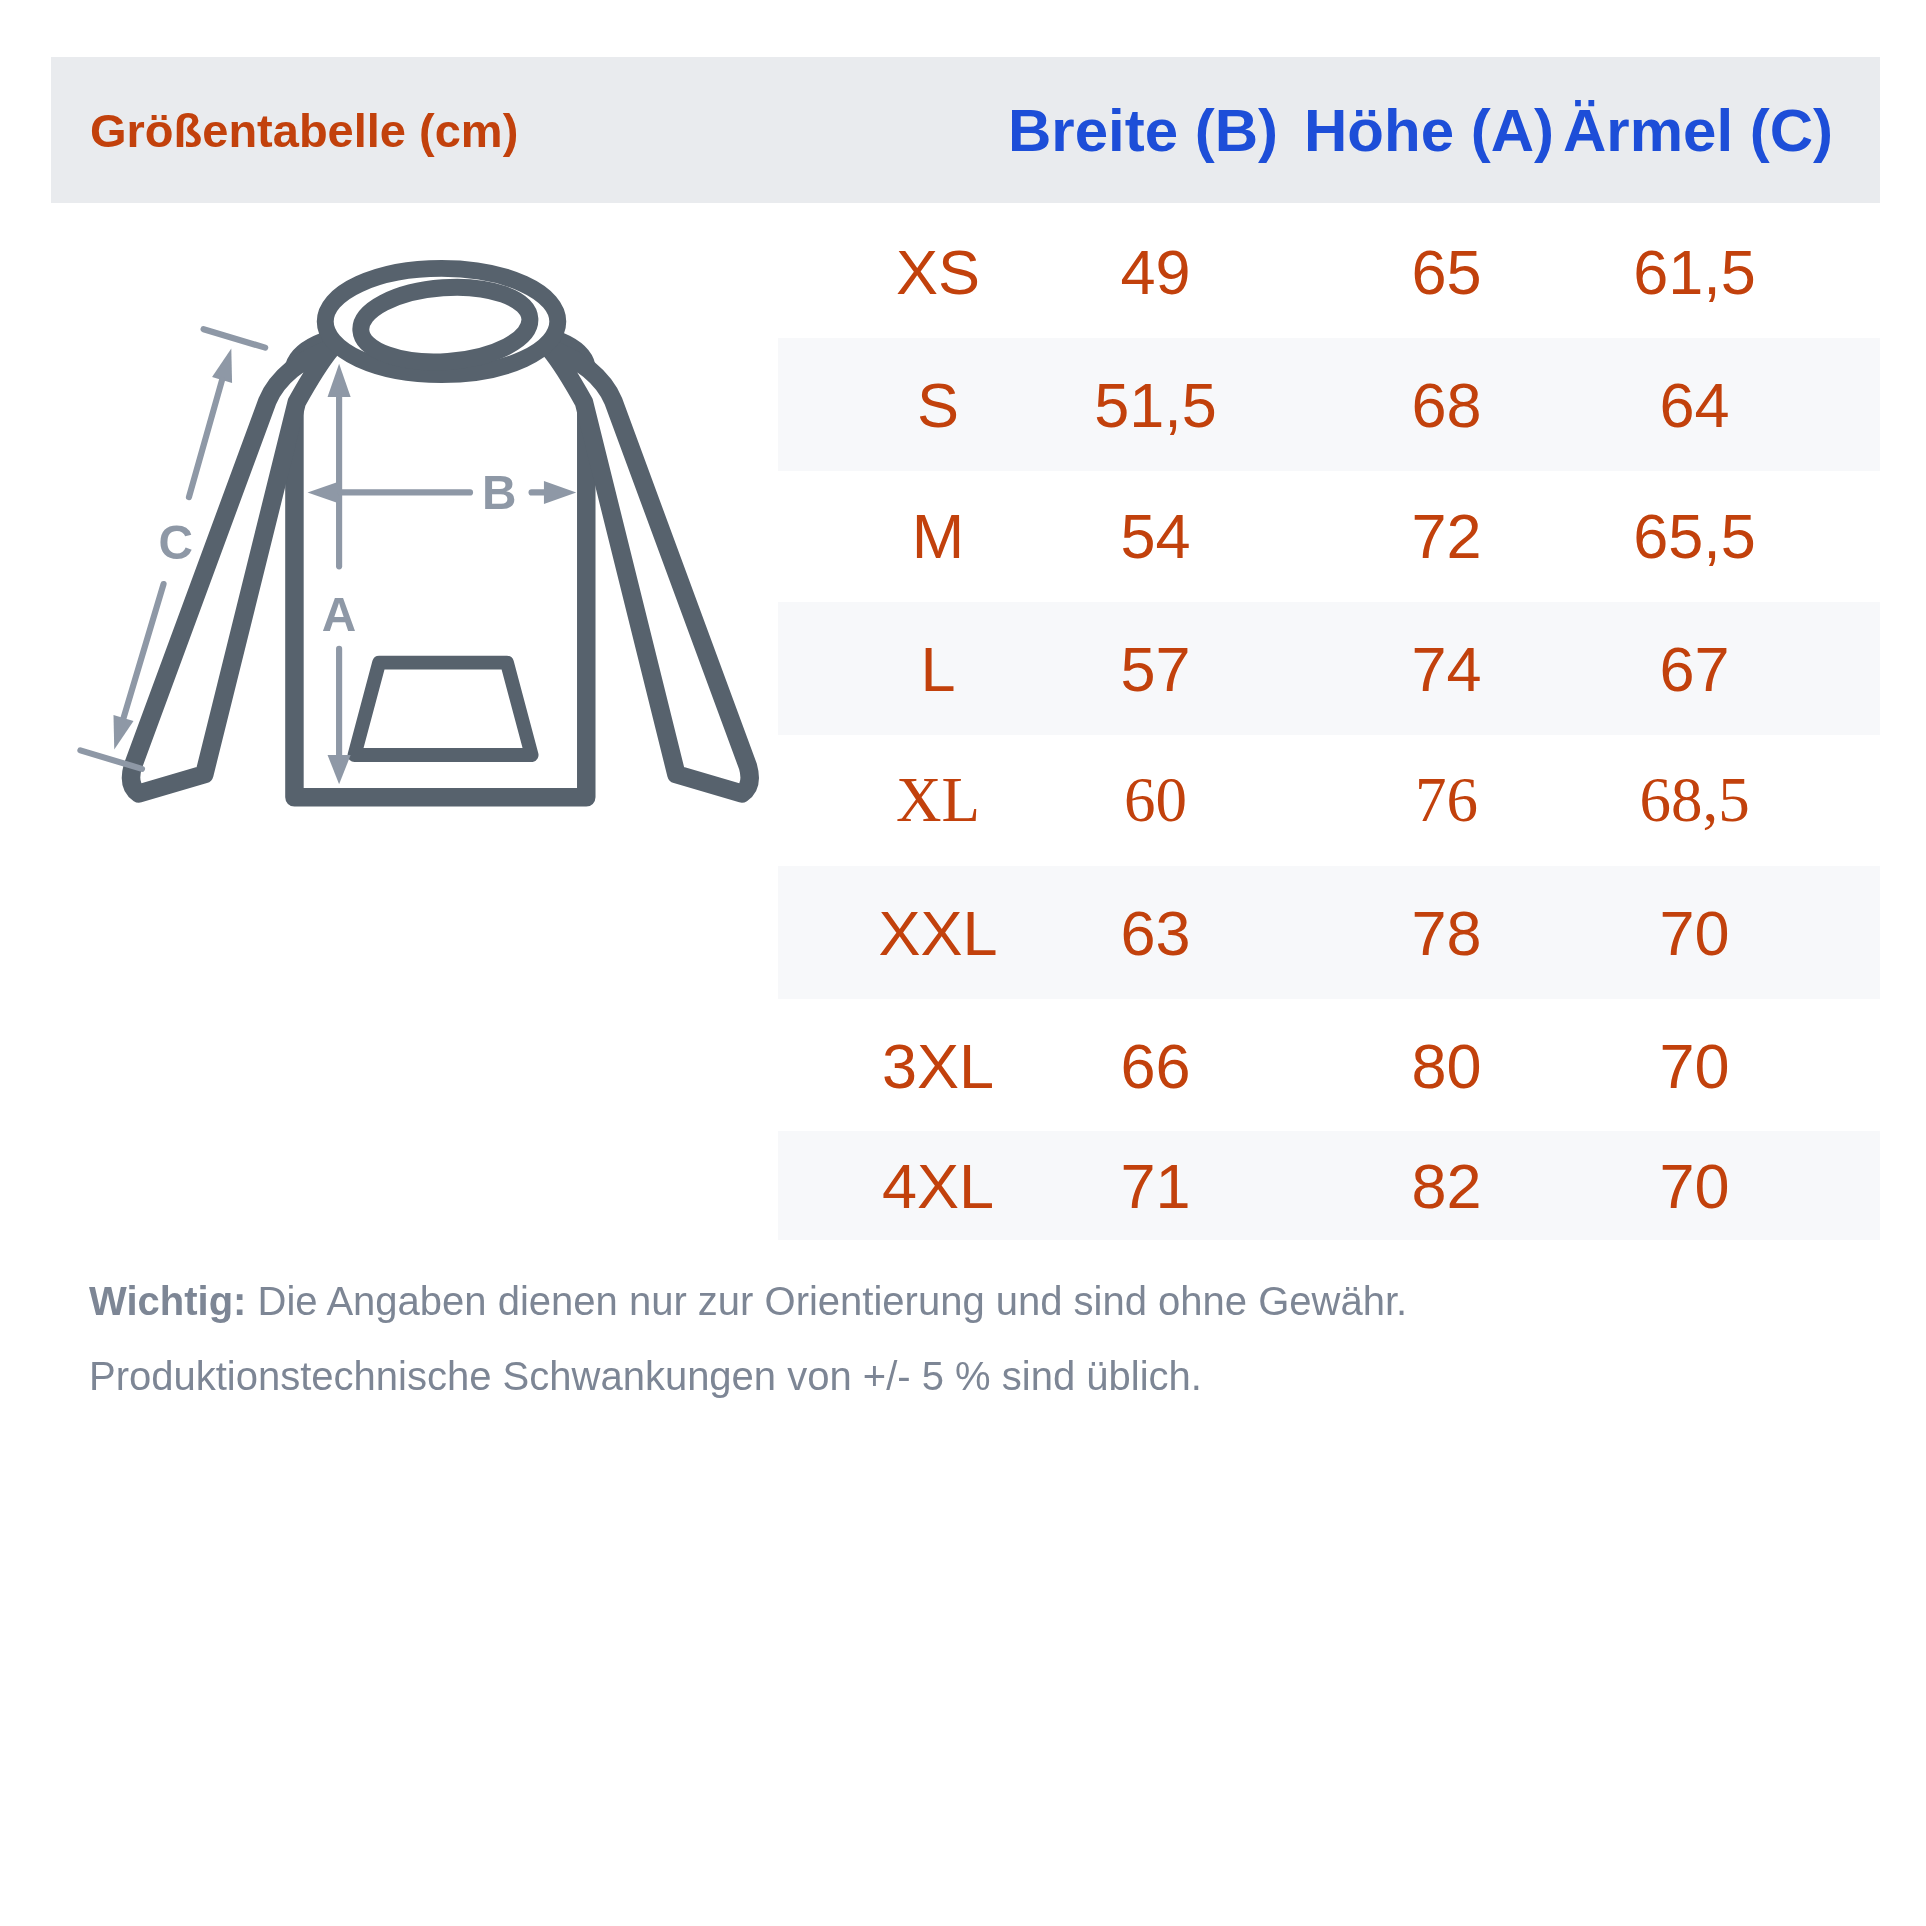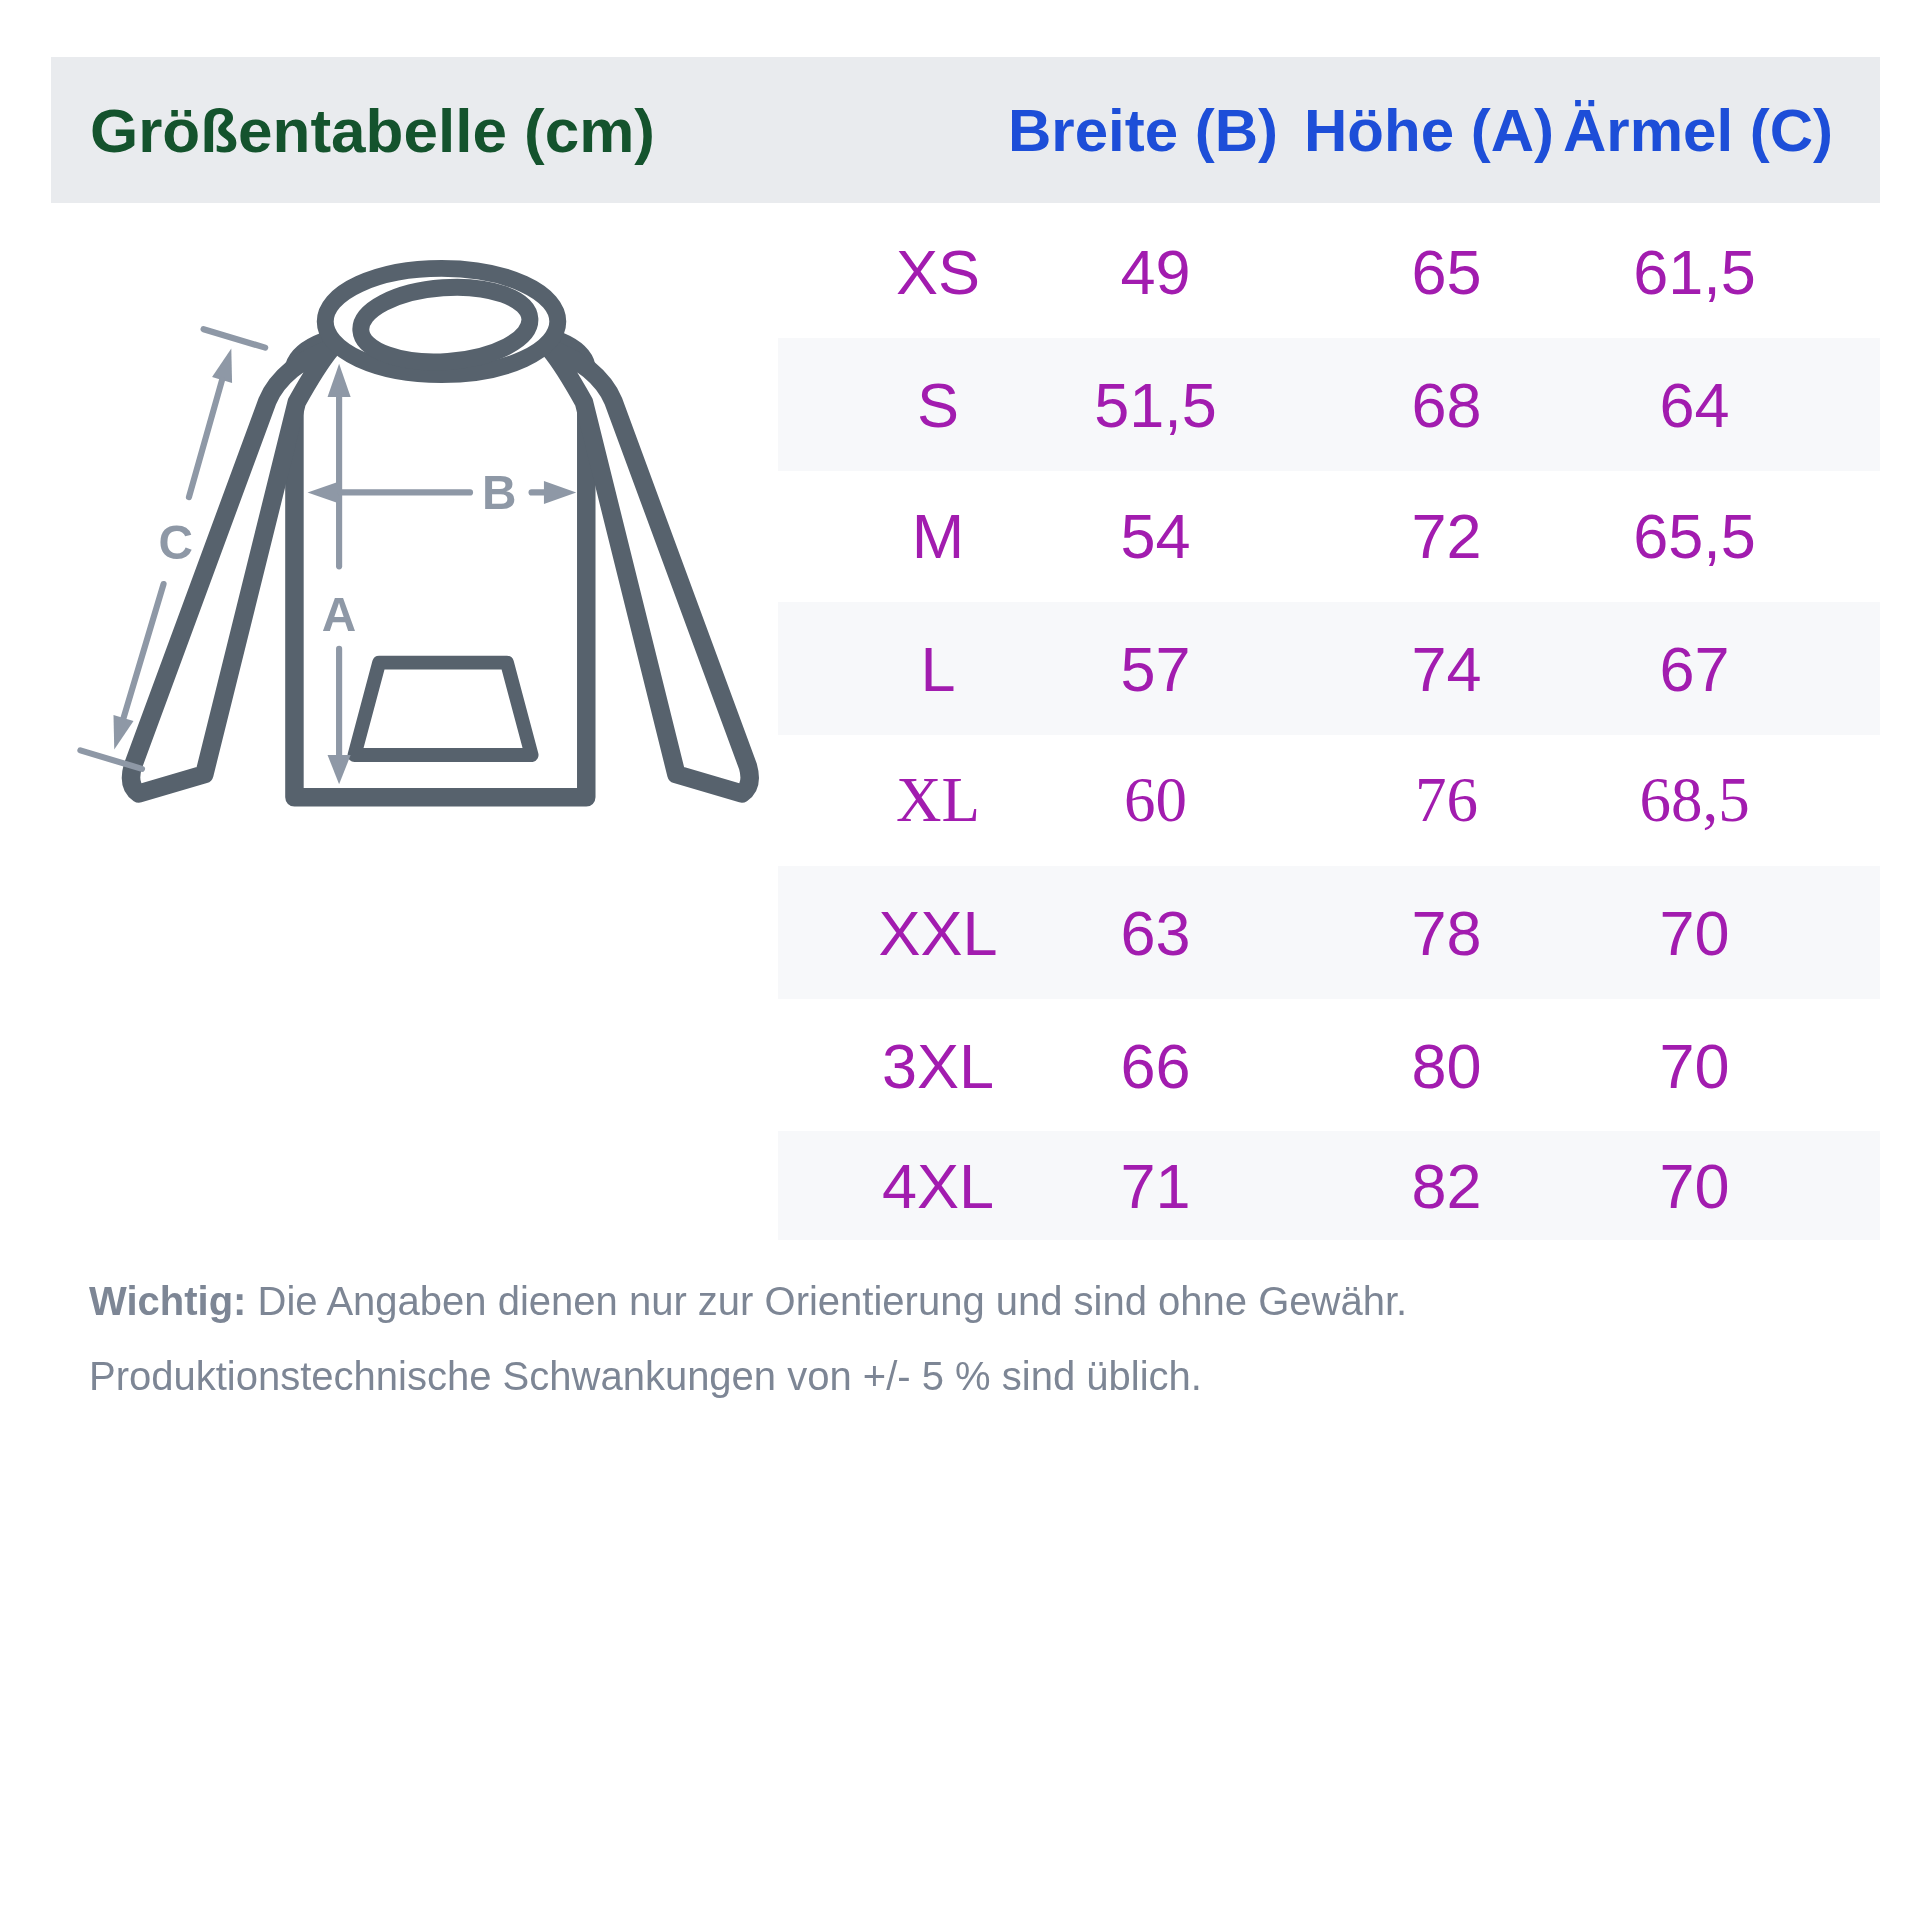--- a/index.html
+++ b/index.html
@@ -4,33 +4,33 @@
 <style>
   html,body{margin:0;padding:0;background:#ffffff;}
   .page{
     position:relative;width:1926px;height:1926px;background:#ffffff;
     font-family:"Liberation Sans",sans-serif;overflow:hidden;
   }
   
   .header-bar{position:absolute;left:51px;top:57px;width:1829px;height:146px;background:#e9ebee;}
   .title{
     position:absolute;left:39px;top:50%;transform:translateY(-50%);
-    font-size:62px;font-weight:bold;color:#14532d;white-space:nowrap;
+    font-size:47px;font-weight:bold;color:#c2410c;white-space:nowrap;
   }
   .hcol{
     position:absolute;top:50%;transform:translate(-50%,-50%);
     font-size:60px;font-weight:bold;color:#1d4ed8;white-space:nowrap;
   }
   
   .size-table{position:absolute;left:778px;top:205px;width:1102px;height:1036px;}
   .trow{position:absolute;left:0;width:100%;}
   .trow.stripe{background:#f7f8fa;}
   .tcell{
     position:absolute;width:277px;top:50%;transform:translateY(-50%);
-    text-align:center;font-size:63px;color:#a21caf;white-space:nowrap;
+    text-align:center;font-size:63px;color:#c2410c;white-space:nowrap;
   }
   
   .footer{
     position:absolute;left:89px;top:1264px;width:1757px;
     font-size:40px;line-height:75px;color:#7d8695;
   }
   .footer b{font-weight:bold;}
   
   .diagram{position:absolute;left:46px;top:216px;width:771px;height:616px;}
   .outline{fill:#ffffff;stroke:#57626d;stroke-width:24;stroke-linejoin:round;stroke-linecap:round;}

